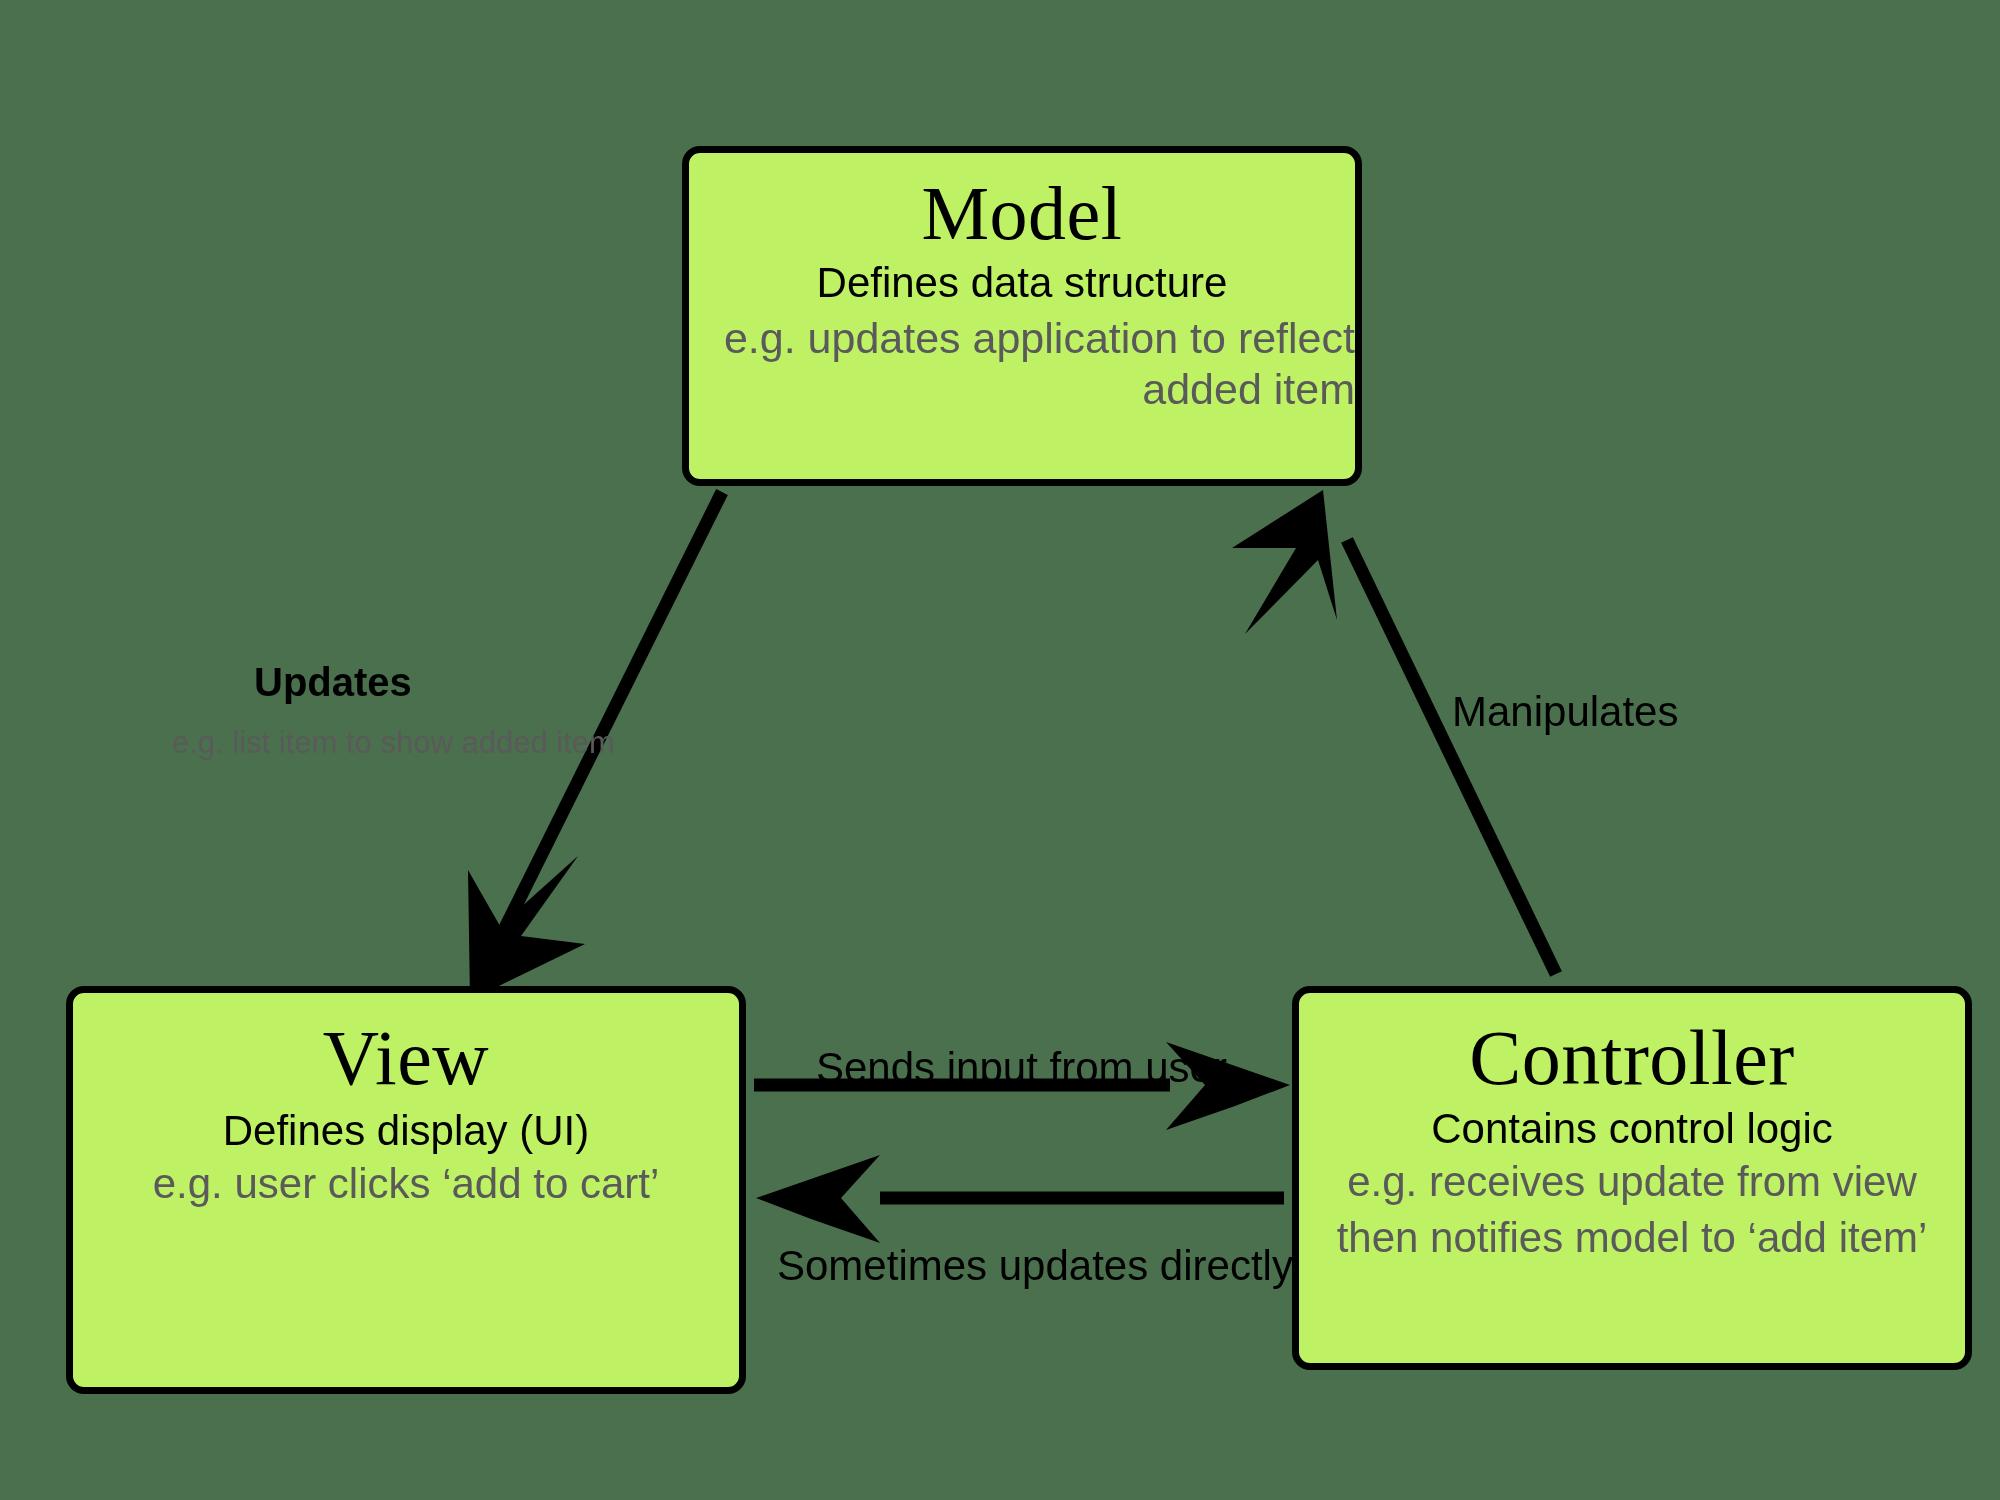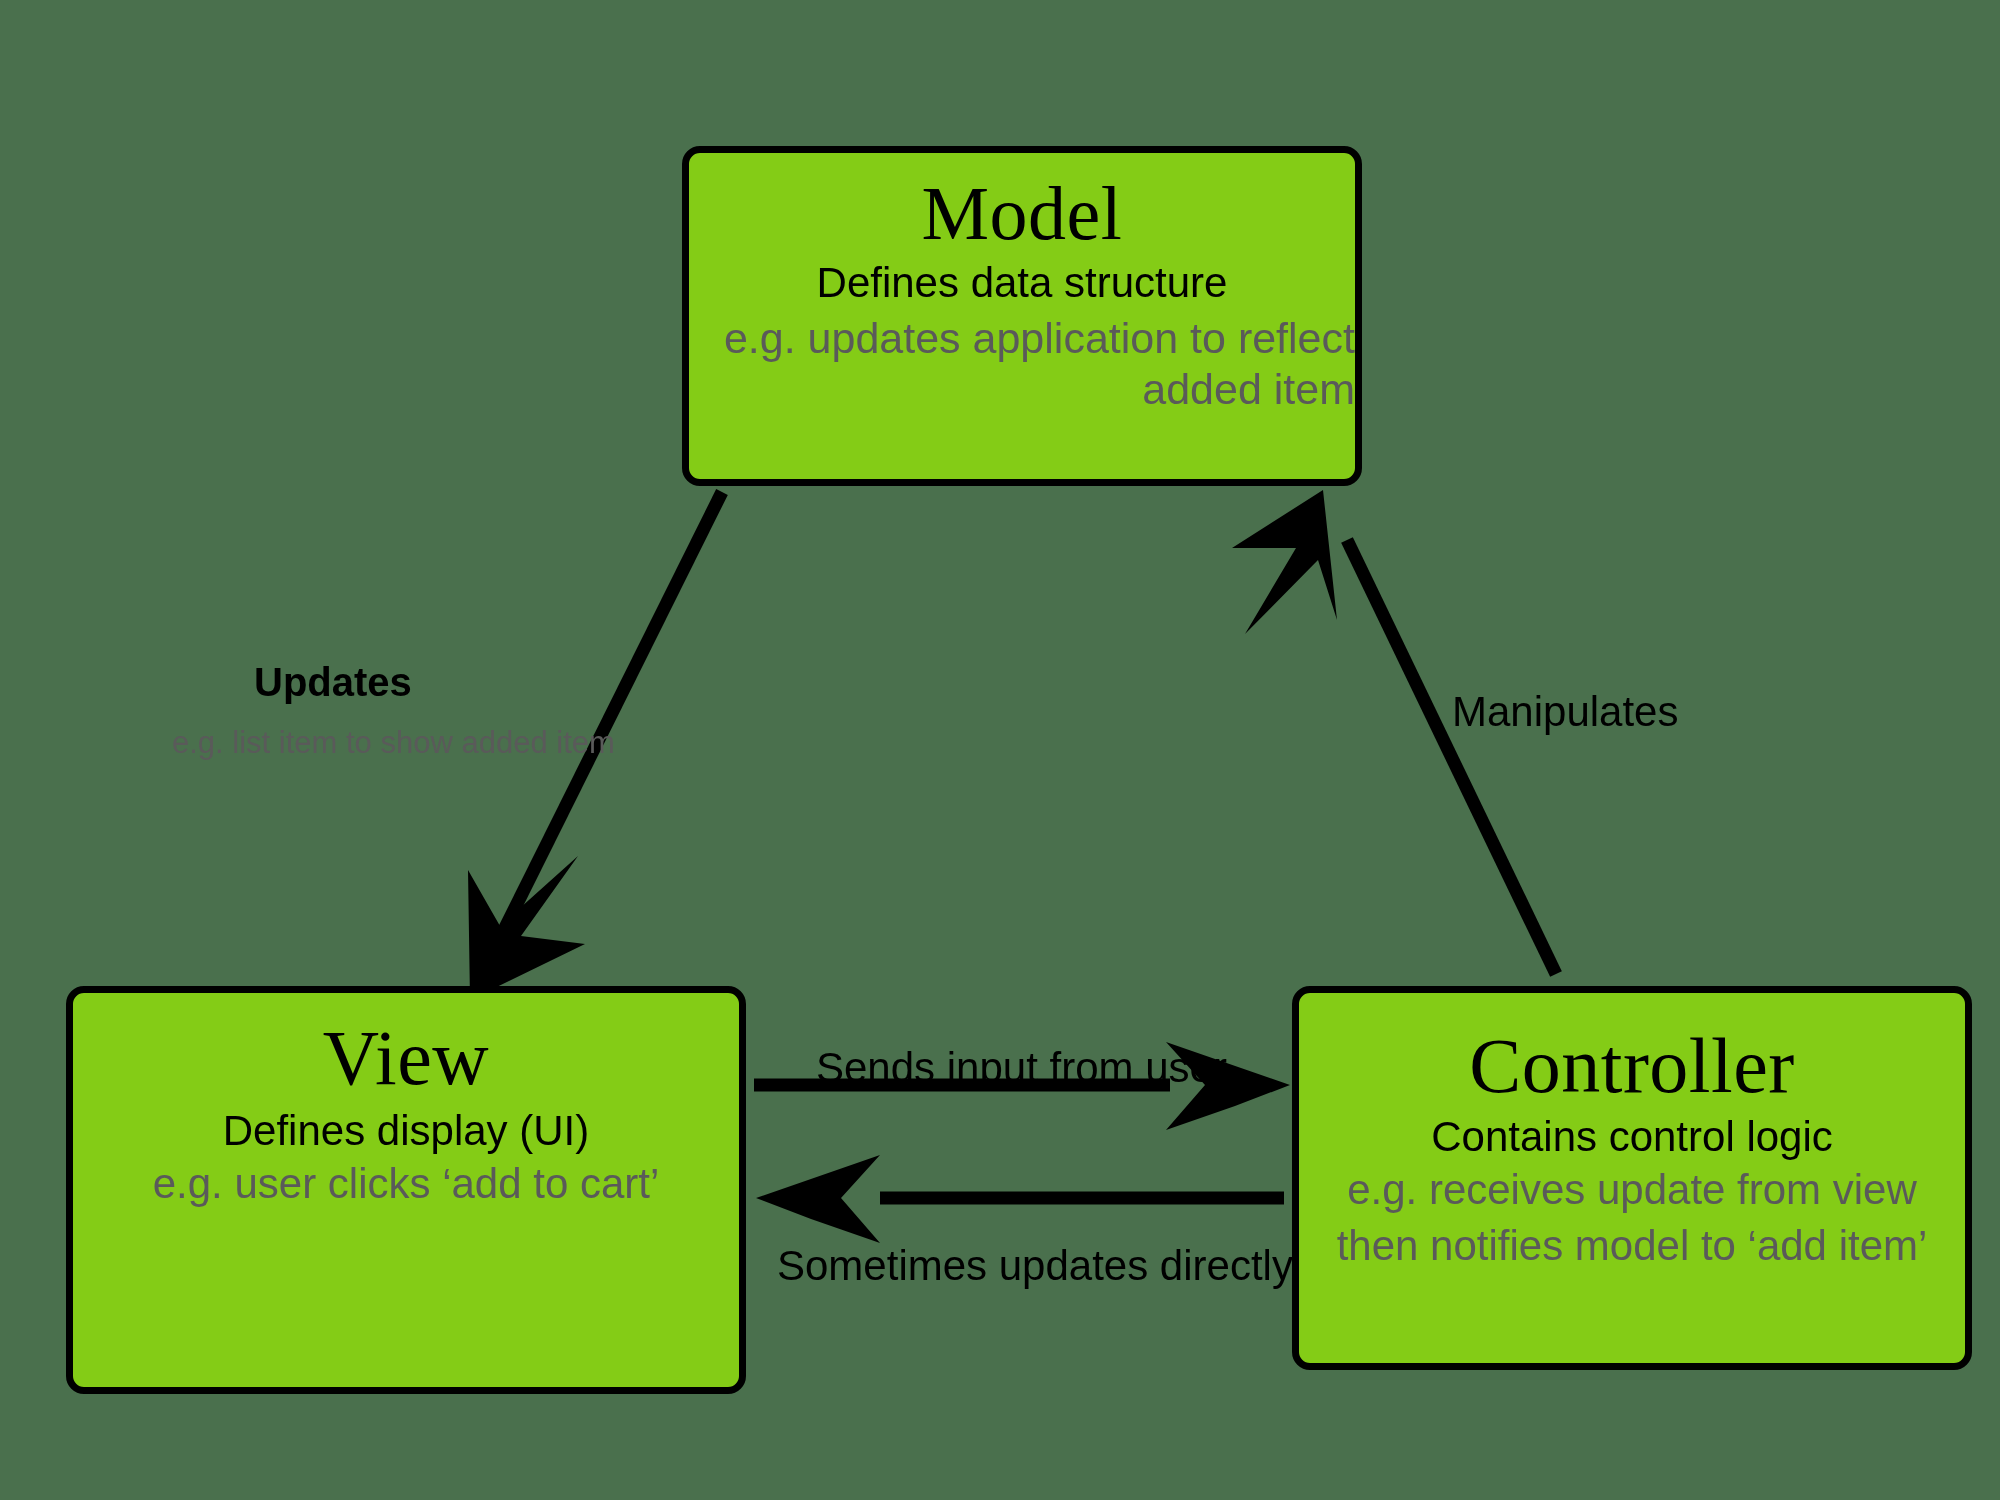--- a/index.html
+++ b/index.html
@@ -17,21 +17,21 @@
   }
   #edges {
     position: absolute;
     left: 0; top: 0;
     width: 2000px;
     height: 1500px;
   }
   .node {
     position: absolute;
     box-sizing: border-box;
-    background: #84cc16;
+    background: #bef264;
     border: 7px solid #000000;
     border-radius: 18px;
     display: flex;
     flex-direction: column;
     align-items: center;
     justify-content: flex-start;
     text-align: center;
     z-index: 3;
   }
   .node-title {
@@ -74,21 +74,21 @@
   #node-view .node-title { font-size: 78px; }
   #node-view .node-sub { font-size: 42px; margin-top: 12px; }
   #node-view .node-eg  { font-size: 42px; margin-top: 6px; }
 
   
   #node-controller {
     left: 1292px;
     top: 986px;
     width: 680px;
     height: 384px;
-    padding-top: 34px;
+    padding-top: 26px;
   }
   #node-controller .node-title { font-size: 78px; }
   #node-controller .node-sub { font-size: 42px; margin-top: 10px; }
   #node-controller .node-eg  { font-size: 42px; margin-top: 6px; line-height: 1.18; }
 
   .edge-label {
     position: absolute;
     color: #000000;
     font-family: "Liberation Sans", sans-serif;
     white-space: nowrap;

